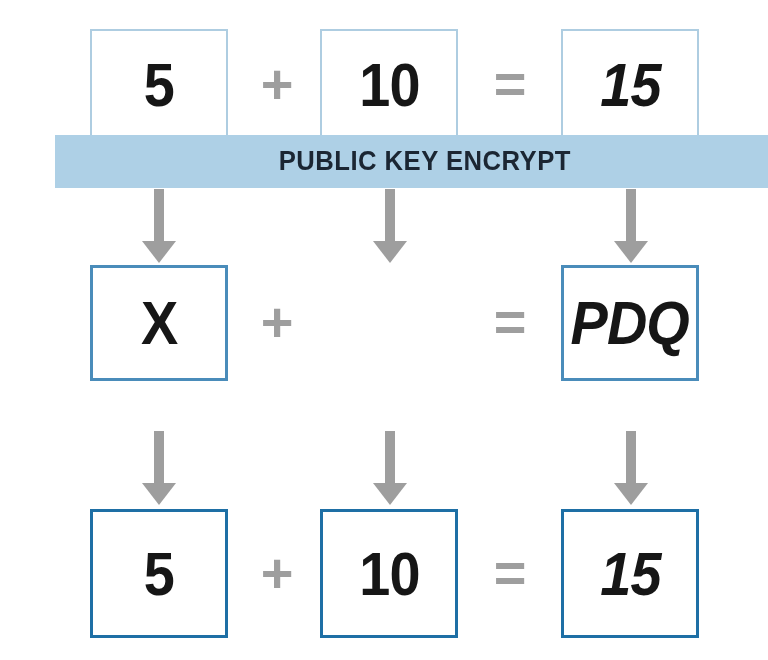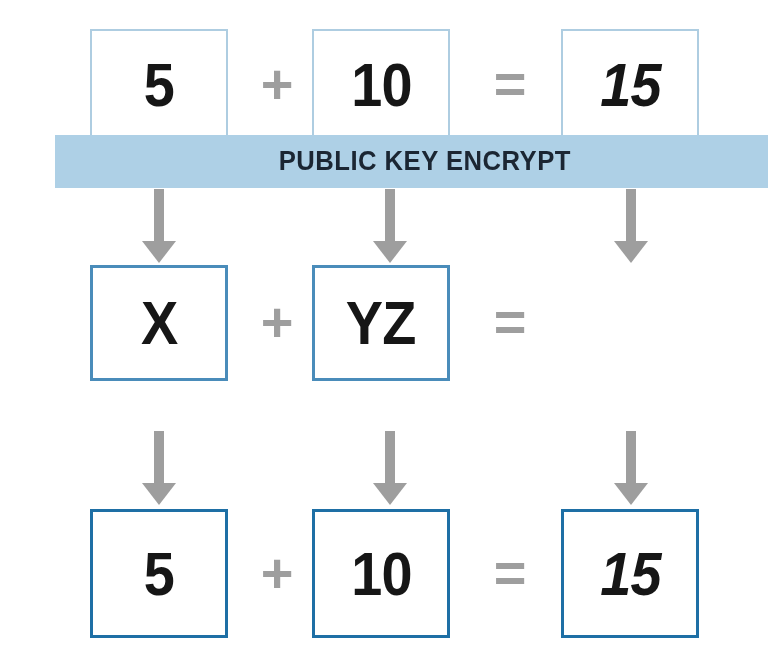--- a/index.html
+++ b/index.html
@@ -11,21 +11,21 @@
 
   
   .vbox {
     position:absolute; width:138px; background:#ffffff;
     display:flex; align-items:center; justify-content:center;
     z-index:1; box-sizing:border-box;
   }
   .r1 { top:29px;  height:112px; border:2px solid #aecde1; }
   .r2 { top:265px; height:116px; border:3px solid #4a8cba; }
   .r3 { top:509px; height:129px; border:3px solid #1e6fa5; }
-  .c1 { left:90px; } .c2 { left:312px; } .c3 { left:561px;font-style:italic; }
+  .c1 { left:90px; } .c2 { left:320px; } .c3 { left:561px;font-style:italic; }
   .val {
     font-weight:bold; font-size:62px; color:#161616;
     display:inline-block; transform:scaleX(0.9);
     letter-spacing:-1px; line-height:1;
   }
 
   
   .op {
     position:absolute; width:64px; height:60px; line-height:60px;
     text-align:center; font-weight:bold; font-size:56px;
@@ -99,24 +99,24 @@
   </div>
   <div class="arrow a1 ac3">
     <div class="shaft"></div>
     <div class="head"></div>
   </div>
 
   <div class="vbox r2 c1">
     <span class="val">X</span>
   </div>
   <div class="op plus-2">+</div>
-  <div class="vbox r2 c2">
-    <span class="val">YZ</span>
+  <div class="op eq-2">=</div>
+  <div class="vbox r2 c3">
+    <span class="val">PDQ</span>
   </div>
-  <div class="op eq-2">=</div>
 
 
   <div class="arrow a2 ac1">
     <div class="shaft"></div>
     <div class="head"></div>
   </div>
   <div class="arrow a2 ac2">
     <div class="shaft"></div>
     <div class="head"></div>
   </div>

